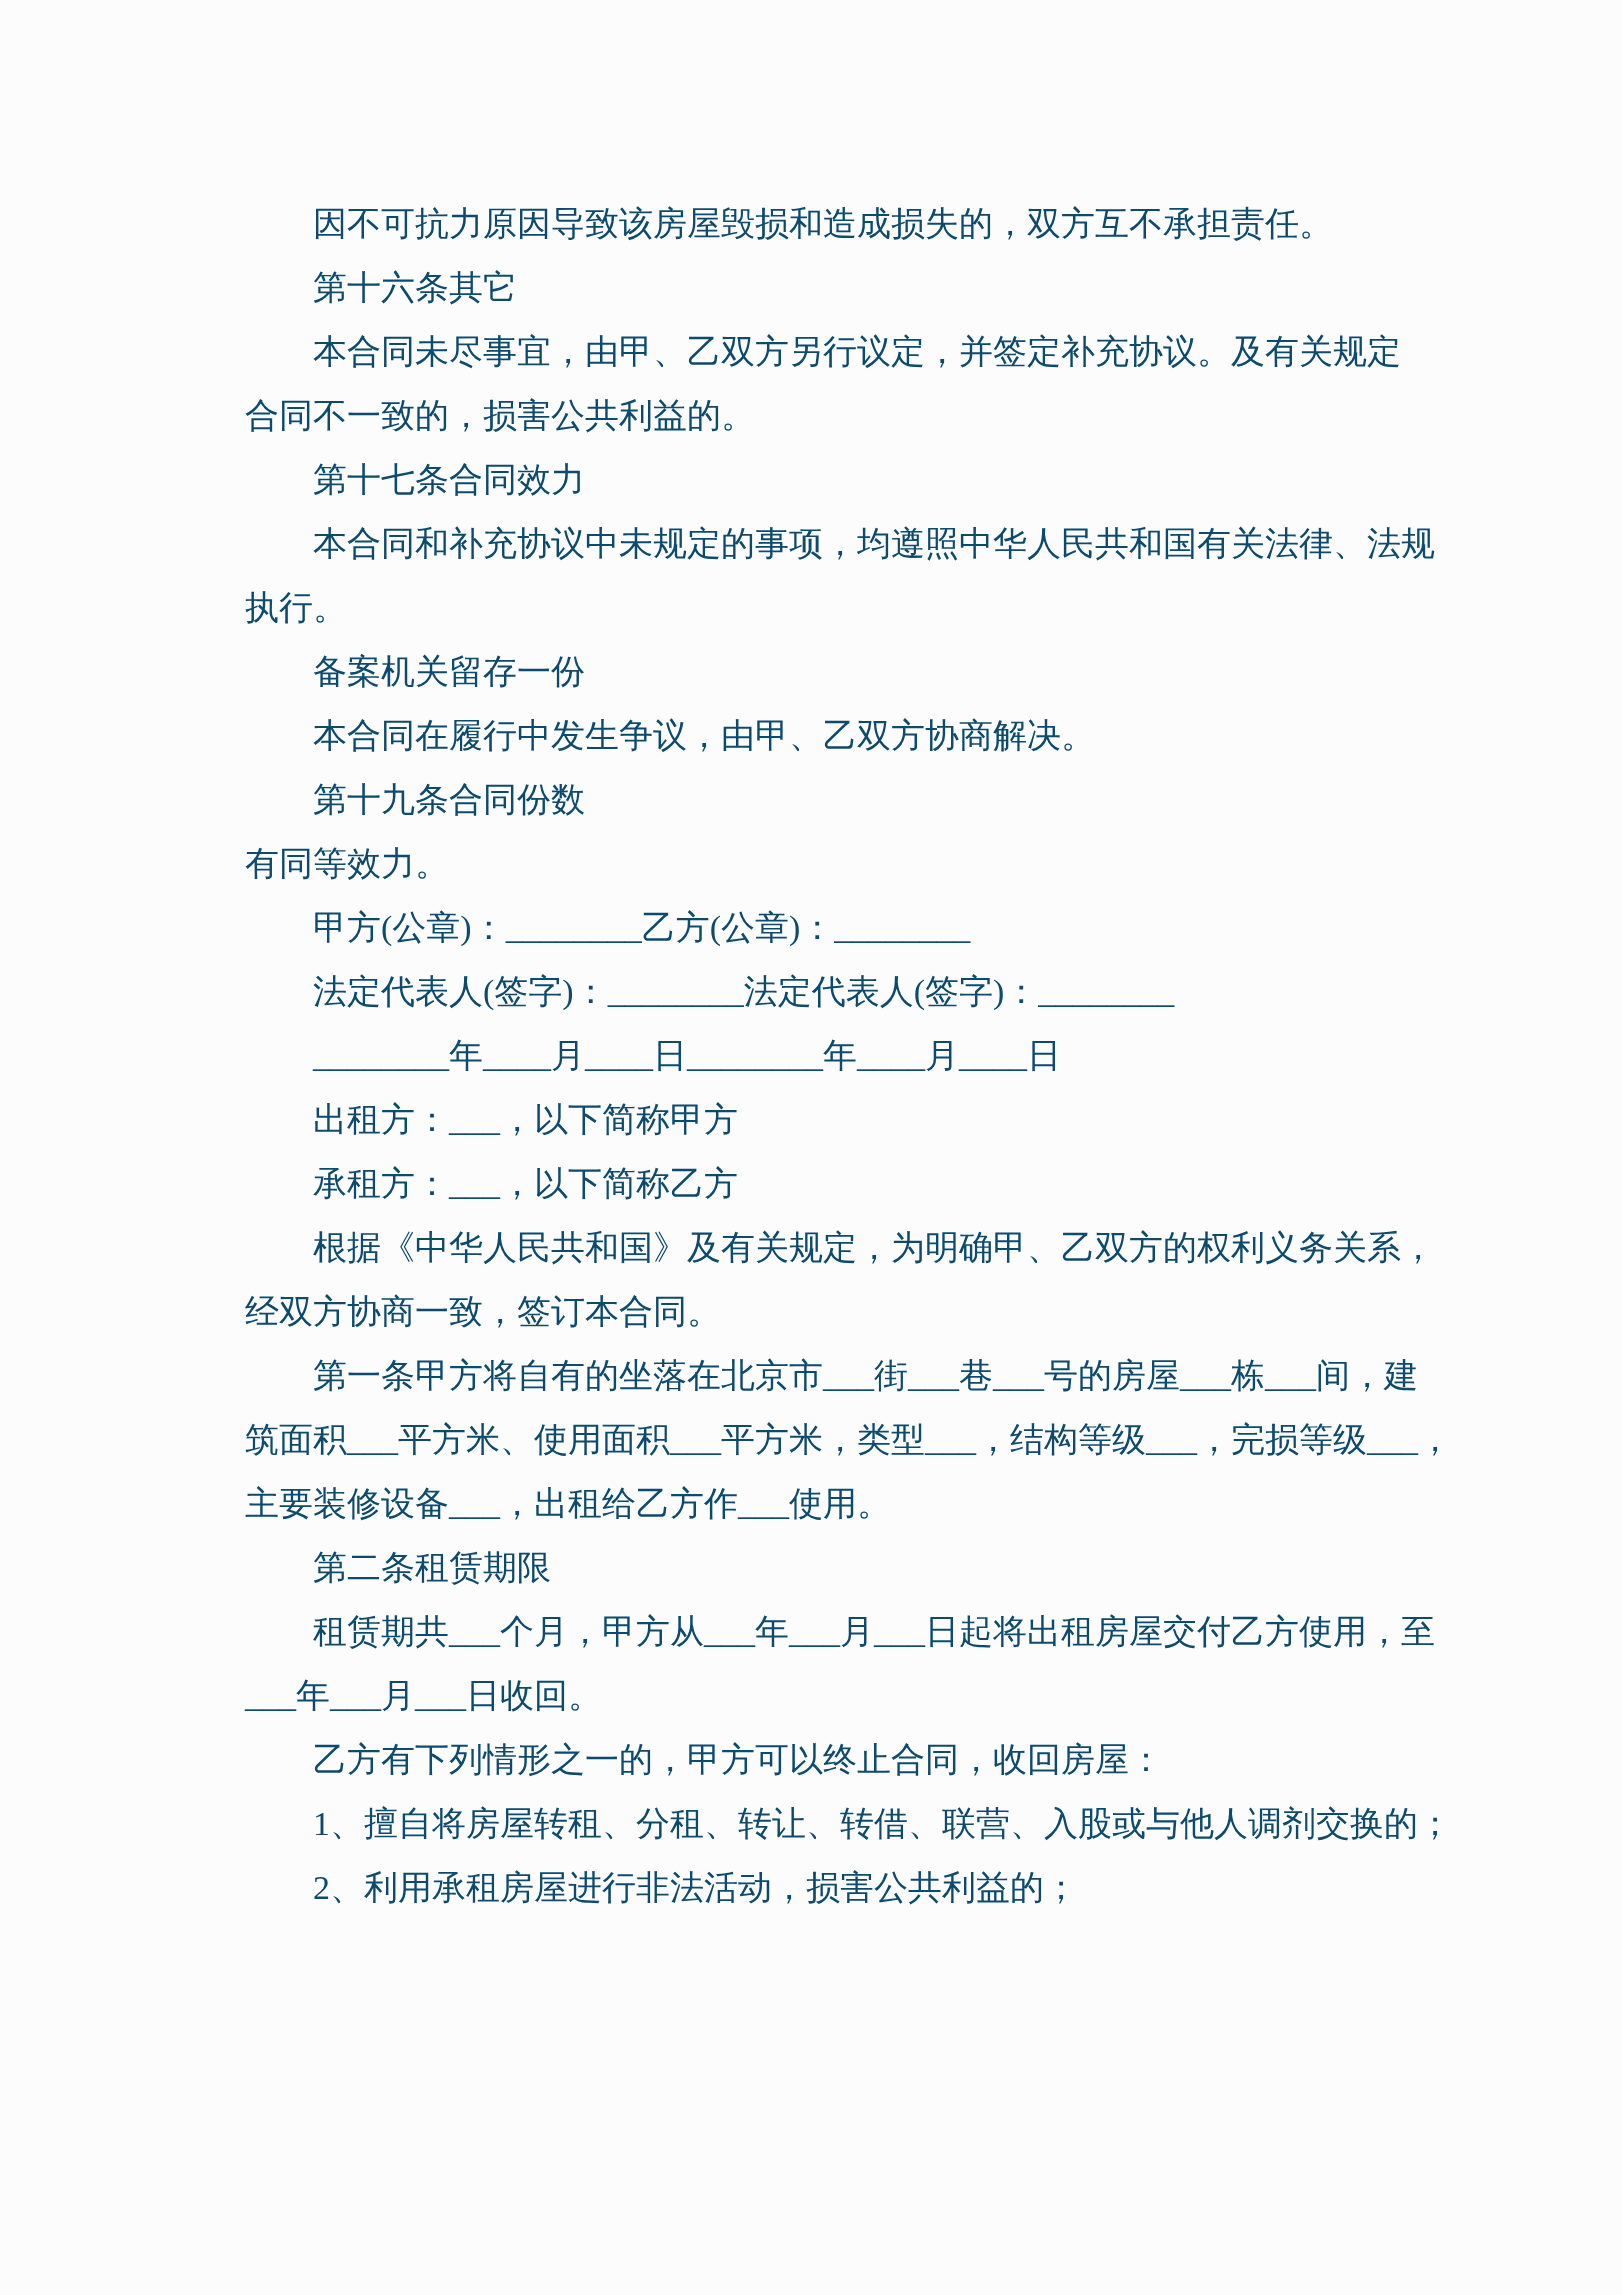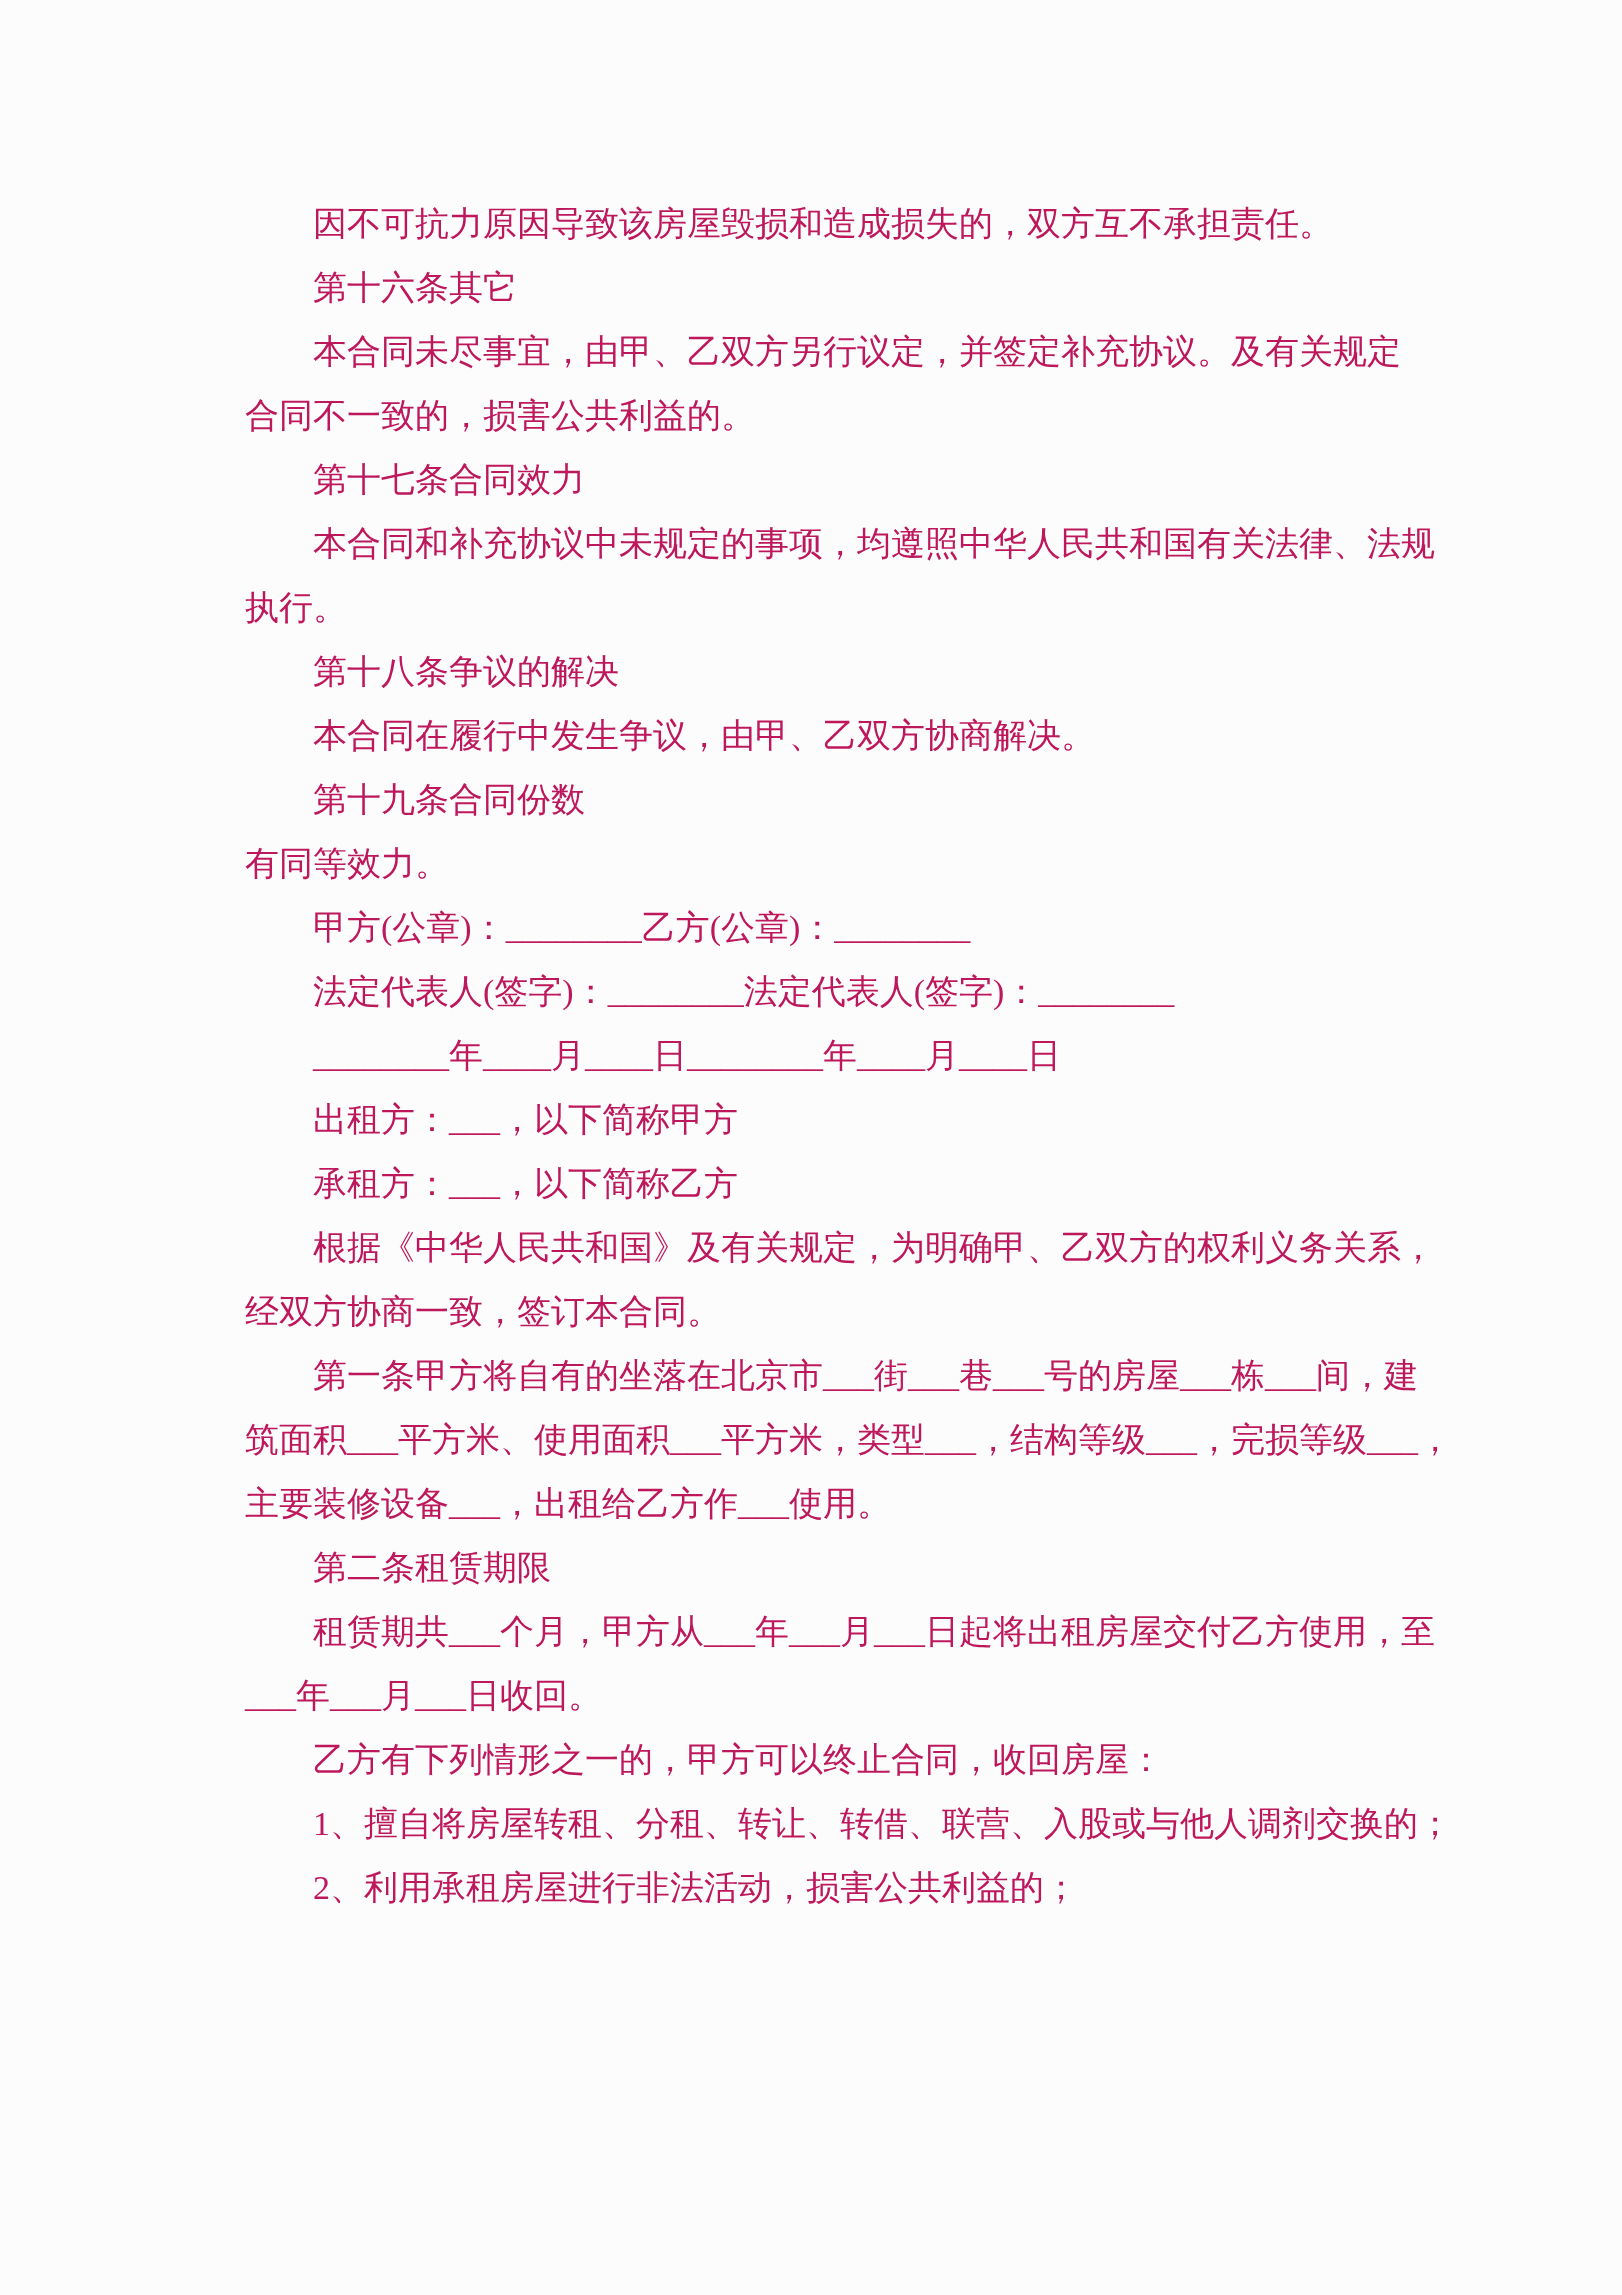--- a/index.html
+++ b/index.html
@@ -32,29 +32,29 @@
   }
   .line.justify {
     text-align: justify;
     text-align-last: justify;
   }
 </style>
 </head>
 <body>
 
 <div class="page" style="background: rgb(252, 252, 252);">
-  <div class="doc-body" style="color: #be185d;">
+  <div class="doc-body" style="color: #0c4a6e;">
       <div class="line indent">因不可抗力原因导致该房屋毁损和造成损失的，双方互不承担责任。</div>
       <div class="line indent">第十六条其它</div>
       <div class="line indent justify">本合同未尽事宜，由甲、乙双方另行议定，并签定补充协议。及有关规定</div>
       <div class="line">合同不一致的，损害公共利益的。</div>
       <div class="line indent">第十七条合同效力</div>
       <div class="line indent justify">本合同和补充协议中未规定的事项，均遵照中华人民共和国有关法律、法规</div>
       <div class="line">执行。</div>
-      <div class="line indent">第十八条争议的解决</div>
+      <div class="line indent">备案机关留存一份</div>
       <div class="line indent">本合同在履行中发生争议，由甲、乙双方协商解决。</div>
       <div class="line indent">第十九条合同份数</div>
       <div class="line">有同等效力。</div>
       <div class="line indent">甲方(公章)：________乙方(公章)：________</div>
       <div class="line indent">法定代表人(签字)：________法定代表人(签字)：________</div>
       <div class="line indent">________年____月____日________年____月____日</div>
       <div class="line indent">出租方：___，以下简称甲方</div>
       <div class="line indent">承租方：___，以下简称乙方</div>
       <div class="line indent justify">根据《中华人民共和国》及有关规定，为明确甲、乙双方的权利义务关系，</div>
       <div class="line">经双方协商一致，签订本合同。</div>

